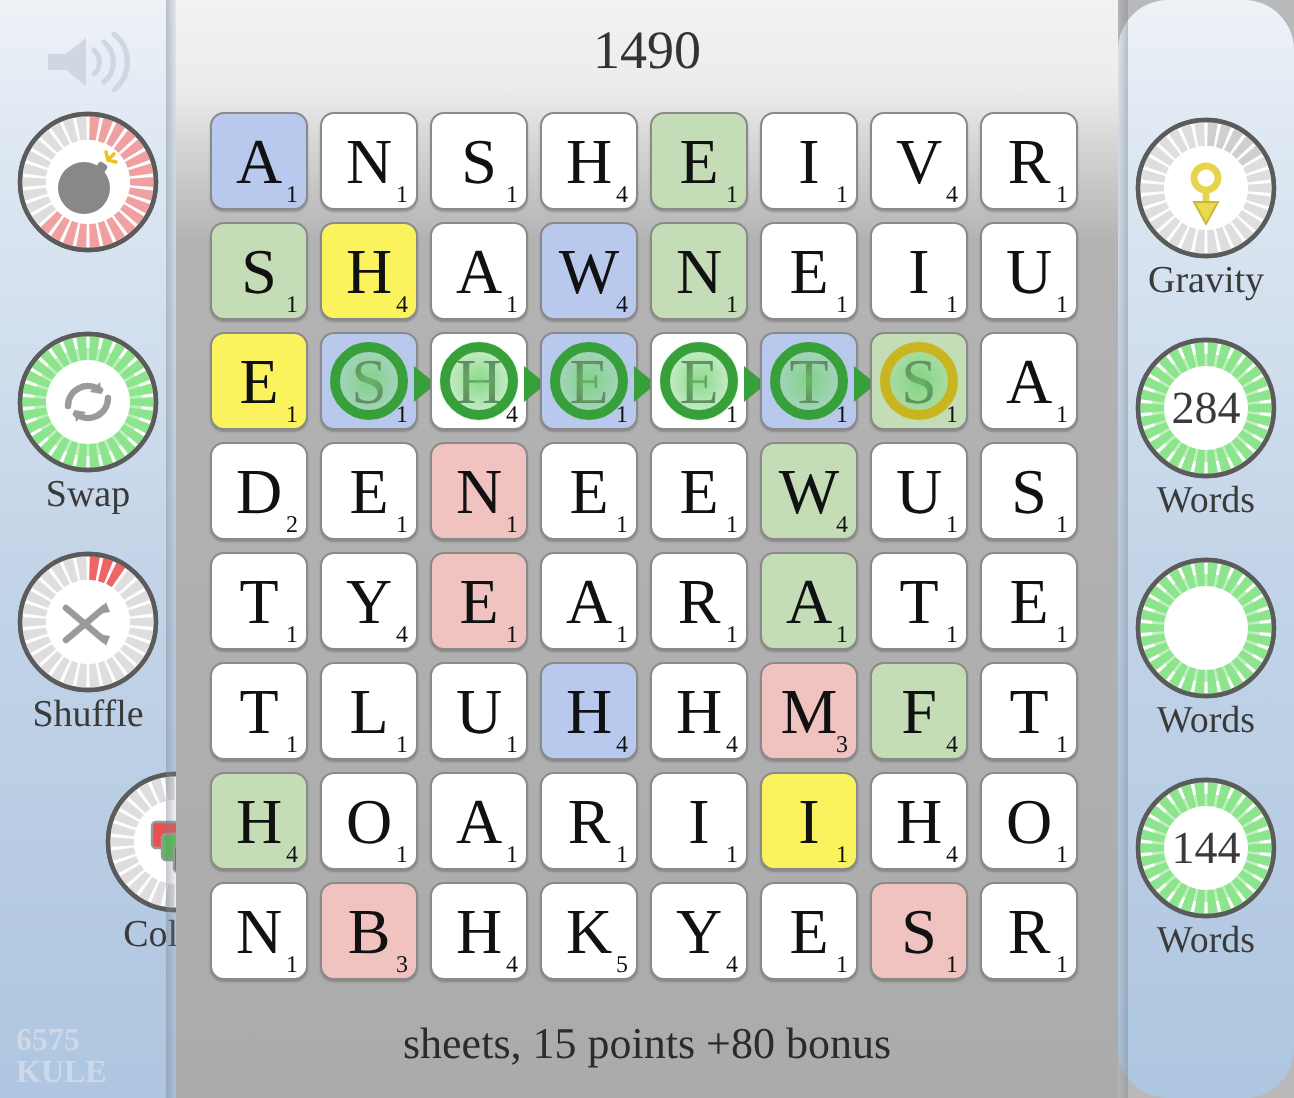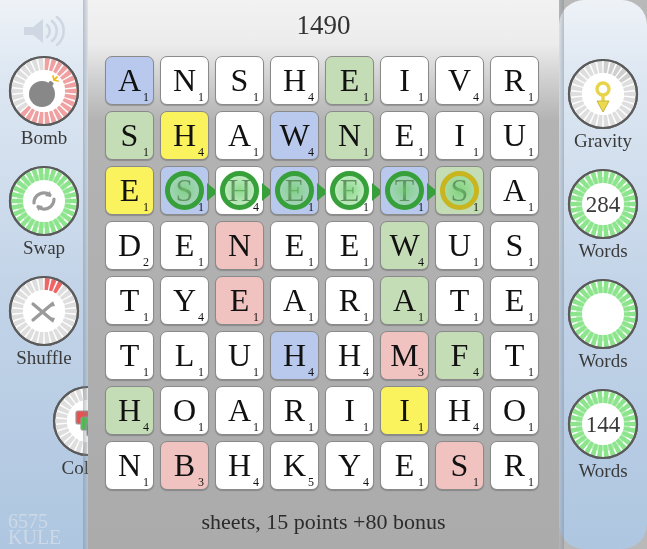--- a/index.html
+++ b/index.html
@@ -38,22 +38,23 @@
     font-size:19px;color:#3a3a3a;margin-top:1px;line-height:19px;
     font-family:"Liberation Serif", serif;
   }
   .dial-value{
     position:absolute;left:0;right:0;top:50%;transform:translateY(-50%);
     font-size:23px;color:#3a3a3a;text-align:center;line-height:23px;
   }
 
   .watermark{
     position:absolute;left:8px;bottom:4px;
-    font-size:20px;line-height:16px;color:#cdd9e6;
+    font-size:16px;line-height:16px;color:#cdd9e6;
     font-family:"Liberation Serif", serif;
+    font-weight:bold;
   }
 
   
   .center{
     position:absolute;left:88px;top:0;width:471px;height:549px;
     background:linear-gradient(180deg,#f2f2f2 0%,#ececec 8%,#d2d2d2 14%,#b3b3b3 22%,#ababab 100%);
   }
   .score{
     position:absolute;left:0;right:0;top:10px;text-align:center;
     font-size:27px;color:#333;line-height:30px;
@@ -157,21 +158,20 @@
               <path d="M24.135692928076303 18.672616536155804 L17.356088886977044 8.771254556816263 A33 33 0 0 1 21.741170289534587 6.239526628631246 L26.926199275158375 17.06151694549261 A21 21 0 0 0 24.135692928076303 18.672616536155804 Z" fill="#dedede"></path>
               <path d="M27.997522096644246 16.584533294141423 L23.424677580440957 5.489980890793664 A33 33 0 0 1 28.240310267614515 3.925286980907977 L31.0620156248456 15.588818987850534 A21 21 0 0 0 27.997522096644246 16.584533294141423 Z" fill="#dedede"></path>
               <path d="M32.20909794973825 15.344999112918892 L30.042868206731534 3.5421414631582593 A33 33 0 0 1 35.07858592212222 3.0128662036683096 L35.413645586805046 15.008187584152559 A21 21 0 0 0 32.20909794973825 15.344999112918892 Z" fill="#dedede"></path>
               <circle cx="36" cy="36" r="21" fill="#fff"></circle>
               <circle cx="34" cy="39" r="13" fill="#888"></circle>
               <rect x="40" y="26" width="5" height="7" rx="1.5" fill="#888" transform="rotate(35 42 29)"></rect>
               <path d="M46 25 l3 -3 M46 25 l4 1 M46 25 l-1 -4" stroke="#f0c020" stroke-width="1.8" stroke-linecap="round"></path>
               <circle cx="36" cy="36" r="34" fill="none" stroke="#5b5b5b" stroke-width="2.2"></circle>
             </svg>
           </div>
-          <div class="dial-label">Bomb</div>
         </div>
         <div class="dial-wrap" style="top: 165px;">
           <div class="dial">
             <svg viewBox="0 0 72 72" width="72" height="72">
               <circle cx="36" cy="36" r="34" fill="#fdfdfd" stroke="#5b5b5b" stroke-width="2.2"></circle>
               <path d="M36.58635441319495 15.008187584152559 L36.92141407787777 3.0128662036683096 A33 33 0 0 1 41.95713179326848 3.5421414631582664 L39.790902050261764 15.344999112918895 A21 21 0 0 0 36.58635441319495 15.008187584152559 Z" fill="#8ce48c"></path>
               <path d="M40.937984375154386 15.588818987850527 L43.75968973238547 3.92528698090797 A33 33 0 0 1 48.57532241955905 5.489980890793667 L44.00247790335576 16.584533294141423 A21 21 0 0 0 40.937984375154386 15.588818987850527 Z" fill="#8ce48c"></path>
               <path d="M45.07380072484163 17.06151694549261 L50.25882971046542 6.239526628631246 A33 33 0 0 1 54.64391111302295 8.77125455681626 L47.8643070719237 18.6726165361558 A21 21 0 0 0 45.07380072484163 17.06151694549261 Z" fill="#8ce48c"></path>
               <path d="M48.813048441926625 19.361917489540996 L56.134790408741836 9.854441769278708 A33 33 0 0 1 59.89767142743643 13.242555056722896 L51.20760909018682 21.517989581550935 A21 21 0 0 0 48.813048441926625 19.361917489540996 Z" fill="#8ce48c"></path>
               <path d="M51.99230445827148 22.389482077674252 L61.130764148712316 14.612043264916682 A33 33 0 0 1 64.10698882672057 18.70846510298739 L53.886265617004 24.99629597462834 A21 21 0 0 0 51.99230445827148 22.389482077674252 Z" fill="#8ce48c"></path>

